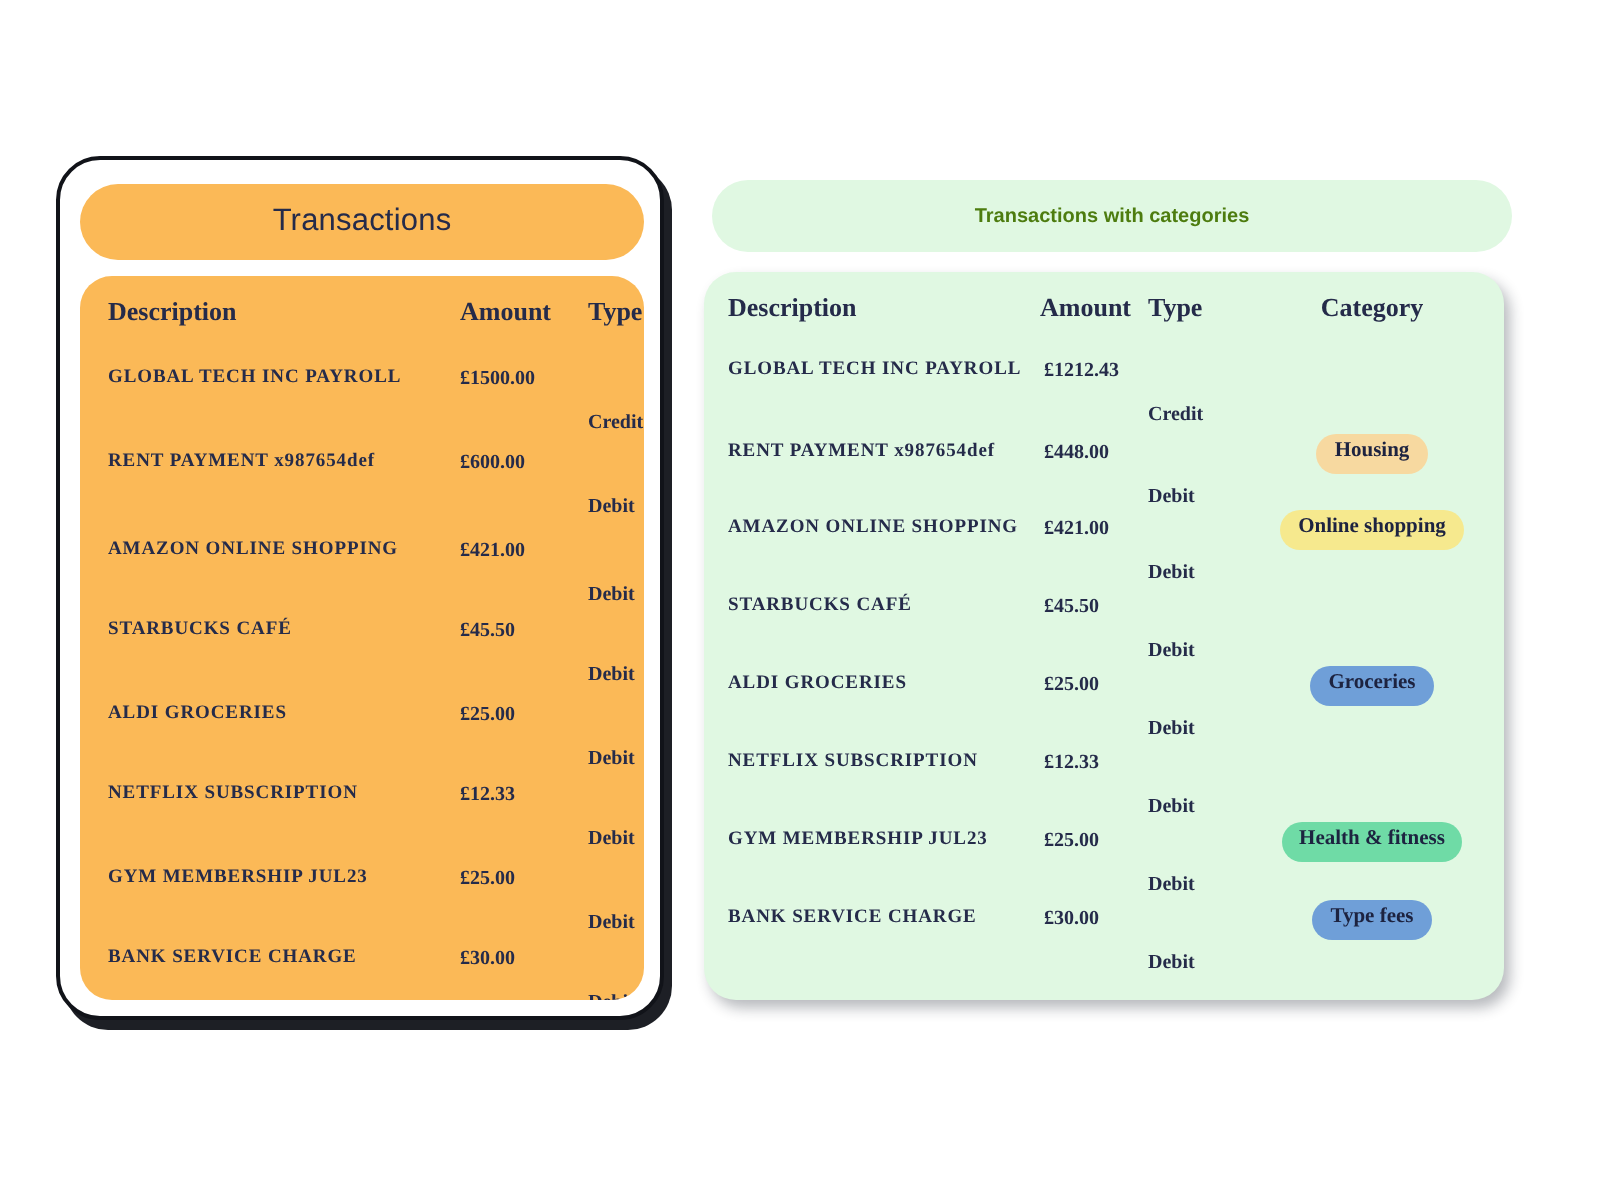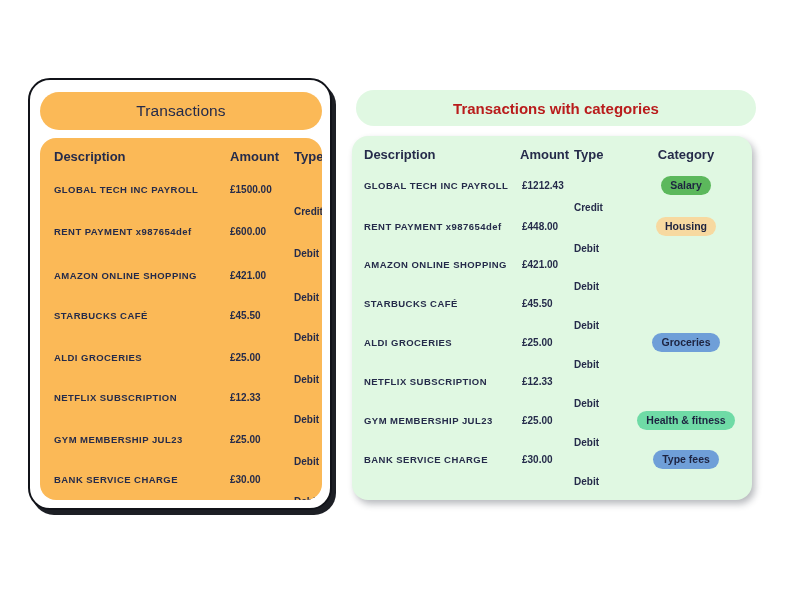--- a/index.html
+++ b/index.html
@@ -75,23 +75,23 @@
     top: 2px;
     width: 400px;
     height: 36px;
     border-radius: 18px;
     background: #e0f8e2;
     display: flex;
     align-items: center;
     justify-content: center;
   }
   #card-transactions-categories .pill-header .title {
-    font-size: 15px;
-    font-weight: bold;
-    color: #b91c1c;
+    font-size: 10px;
+    font-weight: bold;
+    color: #4d7c0f;
   }
   #card-transactions-categories .table-panel {
     position: absolute;
     left: 0px;
     top: 48px;
     width: 400px;
     height: 364px;
     border-radius: 16px;
     background: #e0f8e2;
     box-shadow: 3px 4px 7px rgba(20,25,40,0.30);
@@ -102,20 +102,21 @@
   .tbl {
     position: absolute;
     inset: 0;
   }
   .row {
     position: absolute;
     left: 0;
     right: 0;
     display: flex;
     align-items: center;
+    font-family: Liberation Serif, serif;
   }
   .hdr {
     font-size: 13px;
     font-weight: bold;
     color: #252b4a;
   }
   .cell-desc {
     font-size: 9.5px;
     font-weight: bold;
     letter-spacing: .45px;
@@ -230,32 +231,32 @@
         <div class="row" style="top: 8px; height: 20px;">
           <div class="hdr c-desc">Description</div>
           <div class="hdr c-amt">Amount</div>
           <div class="hdr c-type">Type</div>
           <div class="hdr c-cat">Category</div>
         </div>
         <div class="row" style="top: 38px; height: 22px;">
           <div class="cell-desc c-desc">GLOBAL TECH INC PAYROLL</div>
           <div class="cell-amt c-amt">£1212.43</div>
           <div class="cell-type c-type">Credit</div>
-          <div class="c-cat"><span class="badge" style="background: rgb(92, 184, 92);">Salary</span></div>
         </div>
         <div class="row" style="top: 79px; height: 22px;">
           <div class="cell-desc c-desc">RENT PAYMENT x987654def</div>
           <div class="cell-amt c-amt">£448.00</div>
           <div class="cell-type c-type">Debit</div>
           <div class="c-cat"><span class="badge" style="background: rgb(247, 217, 160);">Housing</span></div>
         </div>
         <div class="row" style="top: 117px; height: 22px;">
           <div class="cell-desc c-desc">AMAZON ONLINE SHOPPING</div>
           <div class="cell-amt c-amt">£421.00</div>
           <div class="cell-type c-type">Debit</div>
+          <div class="c-cat"><span class="badge" style="background: rgb(246, 233, 142);">Online shopping</span></div>
         </div>
         <div class="row" style="top: 156px; height: 22px;">
           <div class="cell-desc c-desc">STARBUCKS CAFÉ</div>
           <div class="cell-amt c-amt">£45.50</div>
           <div class="cell-type c-type">Debit</div>
         </div>
         <div class="row" style="top: 195px; height: 22px;">
           <div class="cell-desc c-desc">ALDI GROCERIES</div>
           <div class="cell-amt c-amt">£25.00</div>
           <div class="cell-type c-type">Debit</div>

